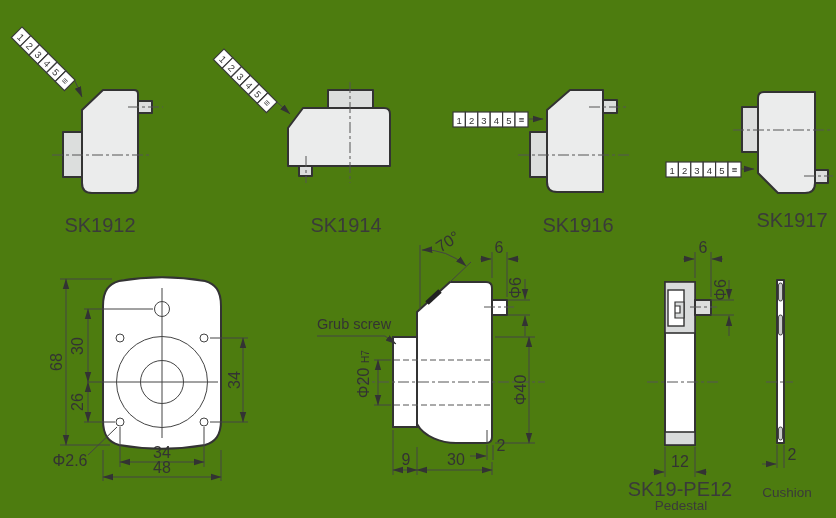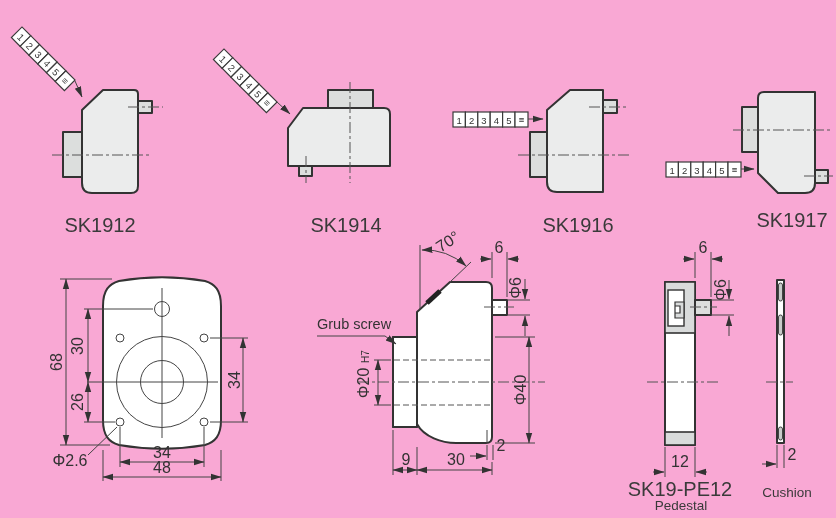--- a/index.html
+++ b/index.html
@@ -1,16 +1,16 @@
 <!DOCTYPE html>
 <html><head>
 <meta charset="utf-8">
 <style>
   html,body{margin:0;padding:0;background:#ffffff;}
-  .stage{position:relative;width:836px;height:518px;background:#f9a8d4;overflow:hidden;}
+  .stage{position:relative;width:836px;height:518px;background:#4d7c0f;overflow:hidden;}
   svg text{font-family:"Liberation Sans","DejaVu Sans",sans-serif;fill:#333;}
   .lbl{font-size:20px;fill:#3a3a3a;}
   .sublbl{font-size:13.5px;fill:#3a3a3a;}
   .dim{font-size:16px;}
   .dimsub{font-size:10px;}
   .note{font-size:14.5px;}
   .rdig{font-size:9.5px;}
   .body1{fill:#ebecec;stroke:#333;stroke-width:2;stroke-linejoin:round;}
   .body2{fill:#dcdedd;stroke:#333;stroke-width:2;stroke-linejoin:round;}
   .white{fill:#ffffff;stroke:#333;stroke-width:2;stroke-linejoin:round;}

